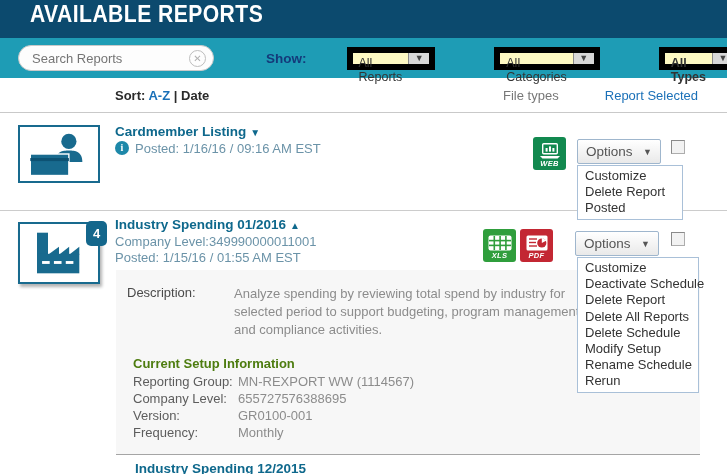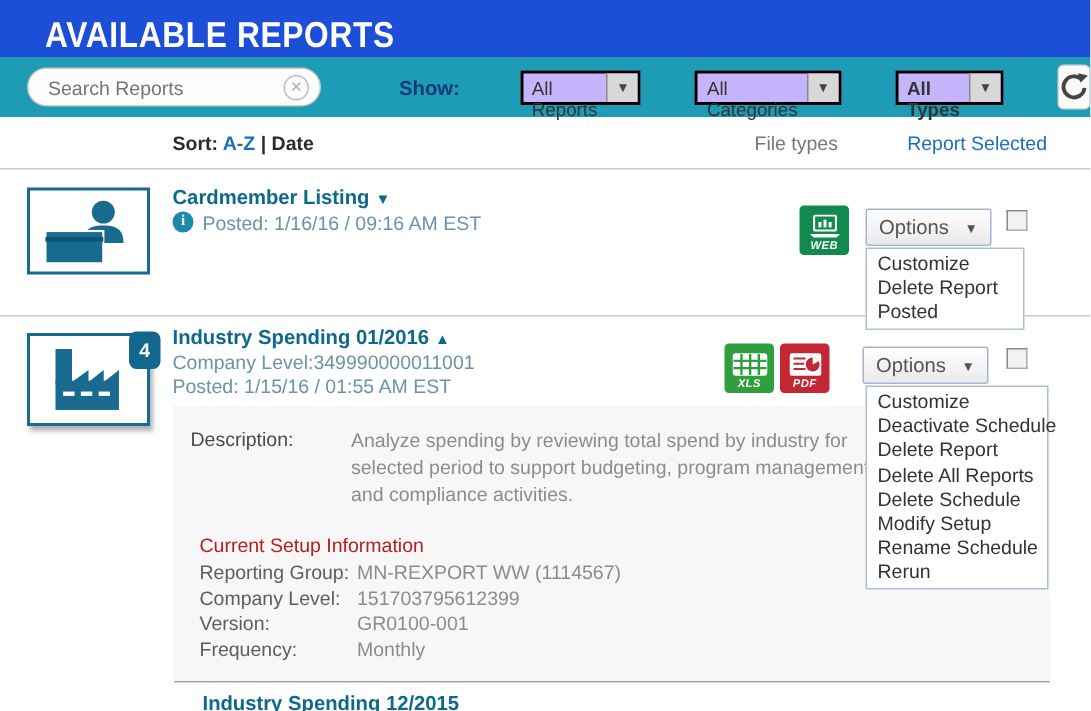--- a/index.html
+++ b/index.html
@@ -1,34 +1,34 @@
 <!DOCTYPE html>
 <html><head>
 <meta charset="utf-8">
 <style>
   * { margin:0; padding:0; box-sizing:border-box; }
   html,body { width:727px; height:474px; overflow:hidden; background:#fff;
               font-family:"Liberation Sans", sans-serif; }
 
   
-  .app-header { height:38px; background:#1d4ed8; display:flex; align-items:flex-end; padding-left:30px; }
+  .app-header { height:38px; background:#0c4a6e; display:flex; align-items:flex-start; padding-left:30px; }
   .app-title { color:#fff; font-size:24px; font-weight:bold; letter-spacing:.5px;
                transform:scaleX(.88); transform-origin:left center; white-space:nowrap; }
 
   
   .toolbar { height:40px; background:#1e9cb5; display:flex; align-items:center; padding:0 12px;gap:32px; }
   .search-pill { width:196px; height:26px; background:#fdfdfd; border:1px solid #c9c9c9;
                  border-radius:14px; display:flex; align-items:center; padding:0 7px 0 13px; margin-left:6px; }
   .search-pill input { flex:1; border:none; outline:none; background:transparent;
                        font-size:13px; color:#666; font-family:inherit; min-width:0; }
   .clear-btn { width:17px; height:17px; border:1px solid #bdbdbd; border-radius:50%;
                color:#b0b0b0; font-size:10px; line-height:15px; text-align:center; flex:none; cursor:pointer; }
   .show-label { color:#143a7a; font-weight:bold; font-size:13.5px; margin:0 8px 0 20px; }
-  .selectbox { background:#c4b5fd; border:2px solid #000000; height:23px; display:flex;
-               align-items:stretch; margin-right:4px; cursor:pointer; }
+  .selectbox { background:#fef9c3; border:6px solid #000000; height:23px; display:flex;
+               align-items:stretch; margin-right:27px; cursor:pointer; }
   .selectbox .val { font-size:12.5px; color:#333; padding:3px 6px 0 6px; }
   .selectbox .arrow-cell { width:21px; background:#d8d8d8; border-left:1px solid #8a8a8a;
                display:flex; align-items:center; justify-content:center; font-size:9px; color:#444; }
   .sb1 { width:112px; } .sb2 { width:112px; } .sb3 { width:96px;font-weight:bold; }
   .sb1 .val, .sb2 .val, .sb3 .val { flex:1; }
   .refresh-btn { margin-left:auto; width:58px; height:30px; background:#fafafa; border:1px solid #d5d5d5;
                  border-radius:4px; display:flex; align-items:center; justify-content:center; cursor:pointer; }
 
   
   .sortbar { height:35px; position:relative; border-bottom:1px solid #c9c9c9;
@@ -89,21 +89,21 @@
   .menu li { font-size:13px; color:#333; line-height:16.2px; padding:0 7px; white-space:nowrap; cursor:pointer; }
   .menu1 { left:577px; top:52px; width:106px; }
   .menu2 { left:577px; top:46px; width:122px; }
 
   
   .detail-panel { position:absolute; left:116px; top:59px; width:584px; height:185px;
                   background:#f7f7f7; border-bottom:1px solid #a5a5a5; font-size:13px; }
   .desc-row { display:flex; padding:15px 0 0 11px; }
   .desc-label { width:107px; font-weight:normal; color:#4a4a4a; flex:none; }
   .desc-text { width:352px; color:#8c8c8c; line-height:18px; }
-  .setup-title { margin:17px 0 2px 17px; font-weight:normal; color:#b91c1c; }
+  .setup-title { margin:17px 0 2px 17px; font-weight:bold; color:#4d7c0f; }
   .setup-row { display:flex; margin-left:17px; line-height:17px; }
   .setup-label { width:105px; color:#5d5d5d; flex:none; }
   .setup-value { color:#8c8c8c; }
 
   .next-partial { margin:6px 0 0 135px; color:#0e688c; font-weight:bold; font-size:13.5px; }
 
   svg { display:block; }
 </style>
 </head>
 <body>
@@ -255,21 +255,21 @@
       <span class="desc-label">Description:</span>
       <span class="desc-text">Analyze spending by reviewing total spend by industry for selected period to support budgeting, program management, and compliance activities.</span>
     </div>
     <div class="setup-title">Current Setup Information</div>
     <div class="setup-row">
       <span class="setup-label">Reporting Group:</span>
       <span class="setup-value">MN-REXPORT WW (1114567)</span>
     </div>
     <div class="setup-row">
       <span class="setup-label">Company Level:</span>
-      <span class="setup-value">151703795612399</span>
+      <span class="setup-value">655727576388695</span>
     </div>
     <div class="setup-row">
       <span class="setup-label">Version:</span>
       <span class="setup-value">GR0100-001</span>
     </div>
     <div class="setup-row">
       <span class="setup-label">Frequency:</span>
       <span class="setup-value">Monthly</span>
     </div>
   </div>

